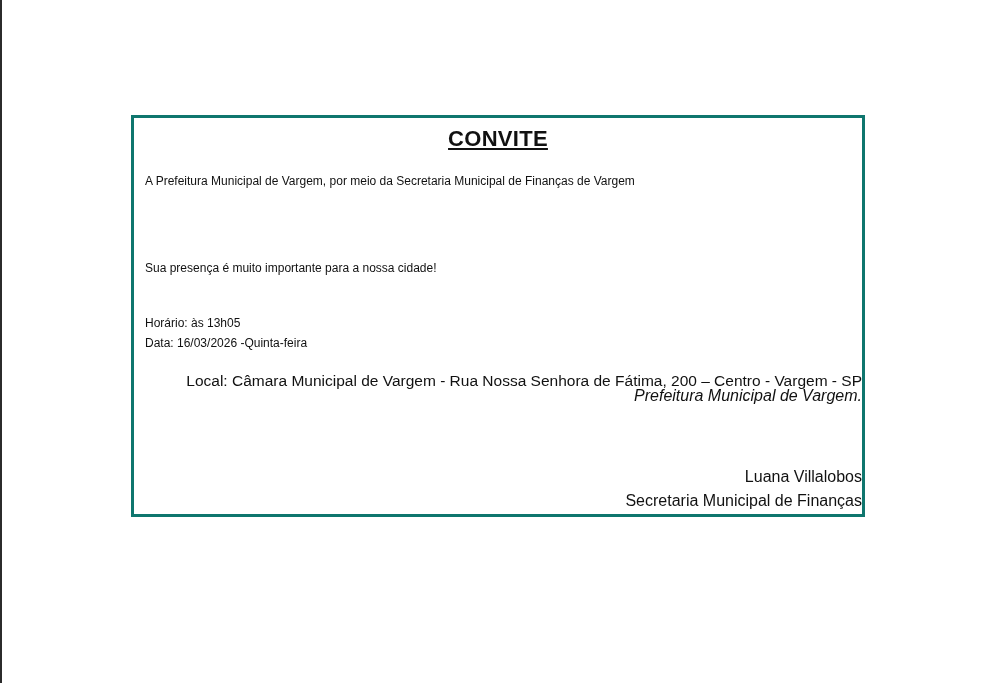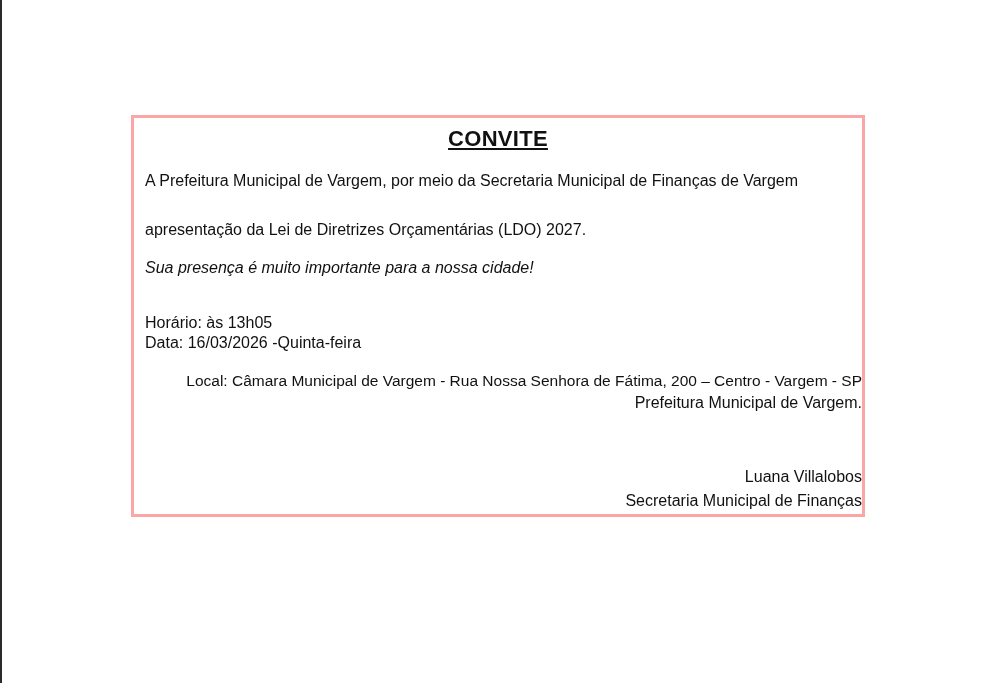--- a/index.html
+++ b/index.html
@@ -1,34 +1,33 @@
 <!DOCTYPE html>
 <html><head>
 <meta charset="utf-8">
 <style>
   html, body { margin:0; padding:0; }
   body { width:994px; height:683px; background:#ffffff; position:relative; overflow:hidden;
          font-family:"Liberation Sans", sans-serif; color:#111; }
   .left-edge { position:absolute; left:0; top:0; width:2px; height:683px; background:#2b2b2b; }
   .box { position:absolute; left:131px; top:115px; width:728px; height:396px;
-         border:3px solid #fca5a5; background:#fff; }
+         border:3px solid #0f766e; background:#fff; }
   .title { position:absolute; left:0; right:0; top:8px; text-align:center;
            font-size:22px; font-weight:bold; text-decoration:underline; letter-spacing:0.3px; }
-  .p { position:absolute; left:11px; font-size:16px; line-height:24.5px; white-space:nowrap; }
+  .p { position:absolute; left:11px; font-size:12px; line-height:24.5px; white-space:nowrap; }
   .c { position:absolute; left:0; right:0; text-align:right; font-size:16px; line-height:24px; white-space:nowrap; }
 </style>
 </head>
 <body>
 
 <div class="left-edge"></div>
 
 <div class="box">
   <div class="title">CONVITE</div>
   <div class="p" style="top:51px;">A Prefeitura Municipal de Vargem, por meio da Secretaria Municipal de Finanças de Vargem</div>
-  <div class="p" style="top:100px;">apresentação da Lei de Diretrizes Orçamentárias (LDO) 2027.</div>
-  <div class="p" style="top:138px;font-style:italic;">Sua presença é muito importante para a nossa cidade!</div>
+  <div class="p" style="top:138px;">Sua presença é muito importante para a nossa cidade!</div>
   <div class="p" style="top:175px;margin-top:18px;">Horário: às 13h05</div>
   <div class="p" style="top:213px;">Data: 16/03/2026 -Quinta-feira</div>
   <div class="c" style="top:251px; font-size:15.5px;">Local: Câmara Municipal de Vargem - Rua Nossa Senhora de Fátima, 200 – Centro - Vargem - SP</div>
-  <div class="c" style="top:273px;">Prefeitura Municipal de Vargem.</div>
+  <div class="c" style="top:266px;font-style:italic;">Prefeitura Municipal de Vargem.</div>
   <div class="c" style="top:347px;">Luana Villalobos</div>
   <div class="c" style="top:371px;padding-left:6px;">Secretaria Municipal de Finanças</div>
 </div>
 
 </body></html>

